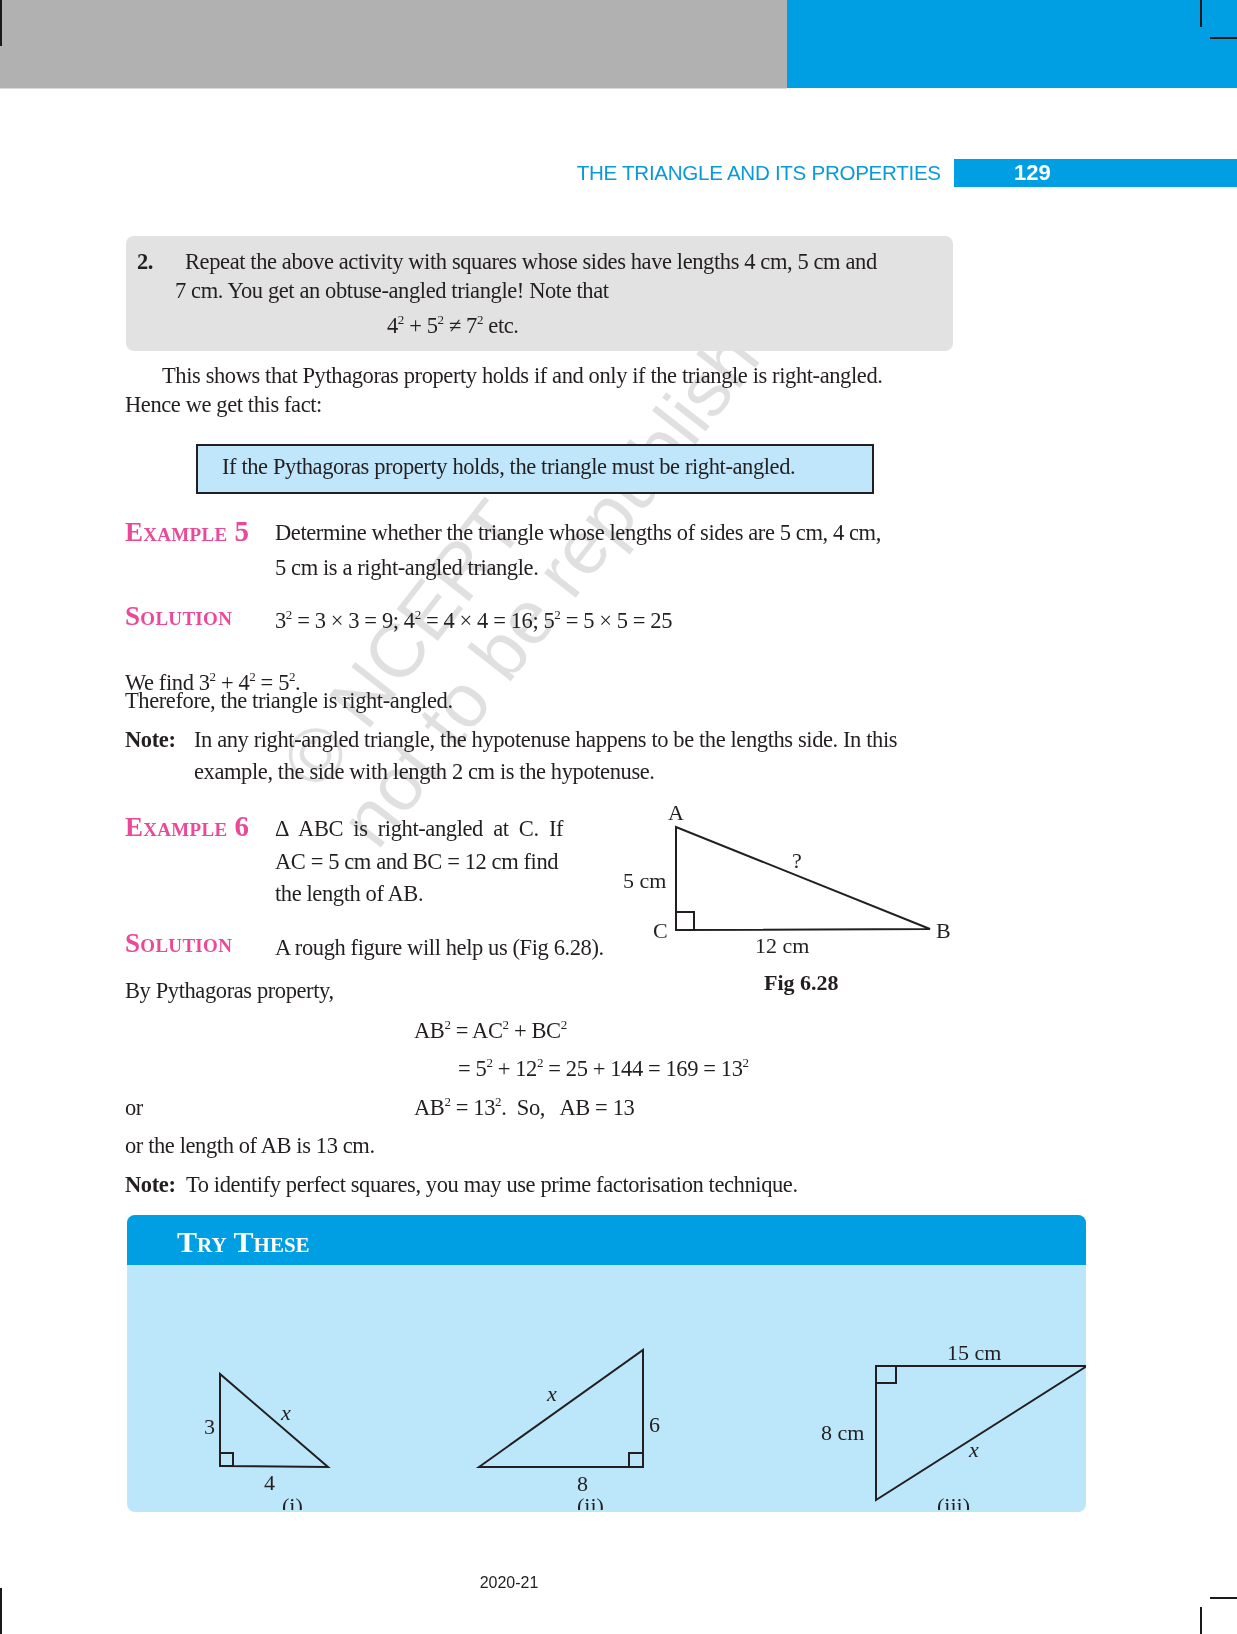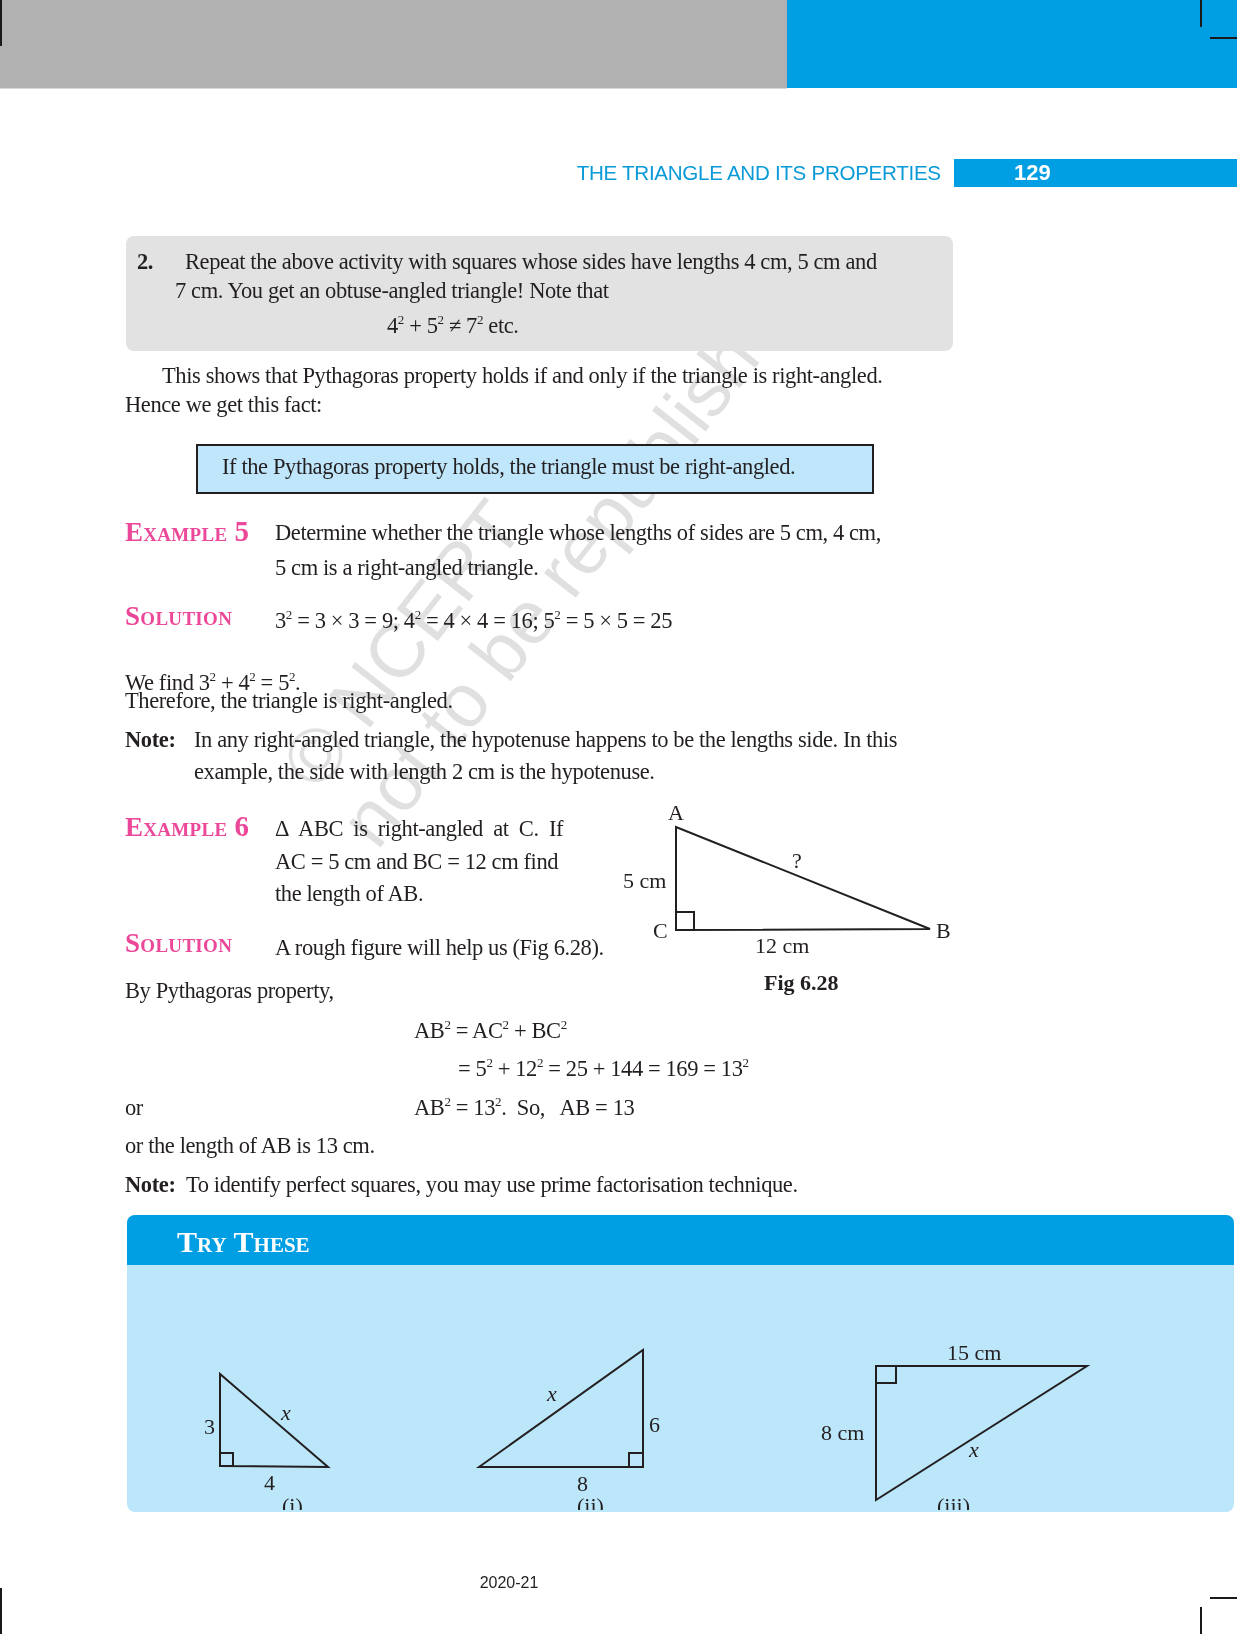--- a/index.html
+++ b/index.html
@@ -32,21 +32,21 @@
       left: 196px; top: 444px; width: 678px; height: 50px; background: #bfe6fa;
       border: 2px solid #231f20; box-sizing: border-box;
     }
     .heading {
       font-family: "Liberation Serif", serif; font-weight: bold; color: #ec4899; font-variant: small-caps;
       font-size: 27px; letter-spacing: 0.3px;
     }
     .heading .big { font-size: 29px; }
     .bold { font-weight: bold; }
     .try-box {
-      left: 127px; top: 1215px; width: 1107px; height: 297px; background: #bce6fa; border-radius: 8px; overflow: hidden;
+      left: 127px; top: 1215px; width: 959px; height: 297px; background: #bce6fa; border-radius: 8px; overflow: hidden;
     }
     .try-head {
       left: 0; top: 0; width: 100%; height: 50px; background: #009ee3;
     }
     .try-title {
       left: 50px; top: 10px; color: #ffffff; font-weight: bold; font-variant: small-caps; font-size: 30px;
       font-family: "Liberation Serif", serif;
     }
     svg text { font-family: "Liberation Serif", serif; fill: #231f20; }
     .footer-year {

